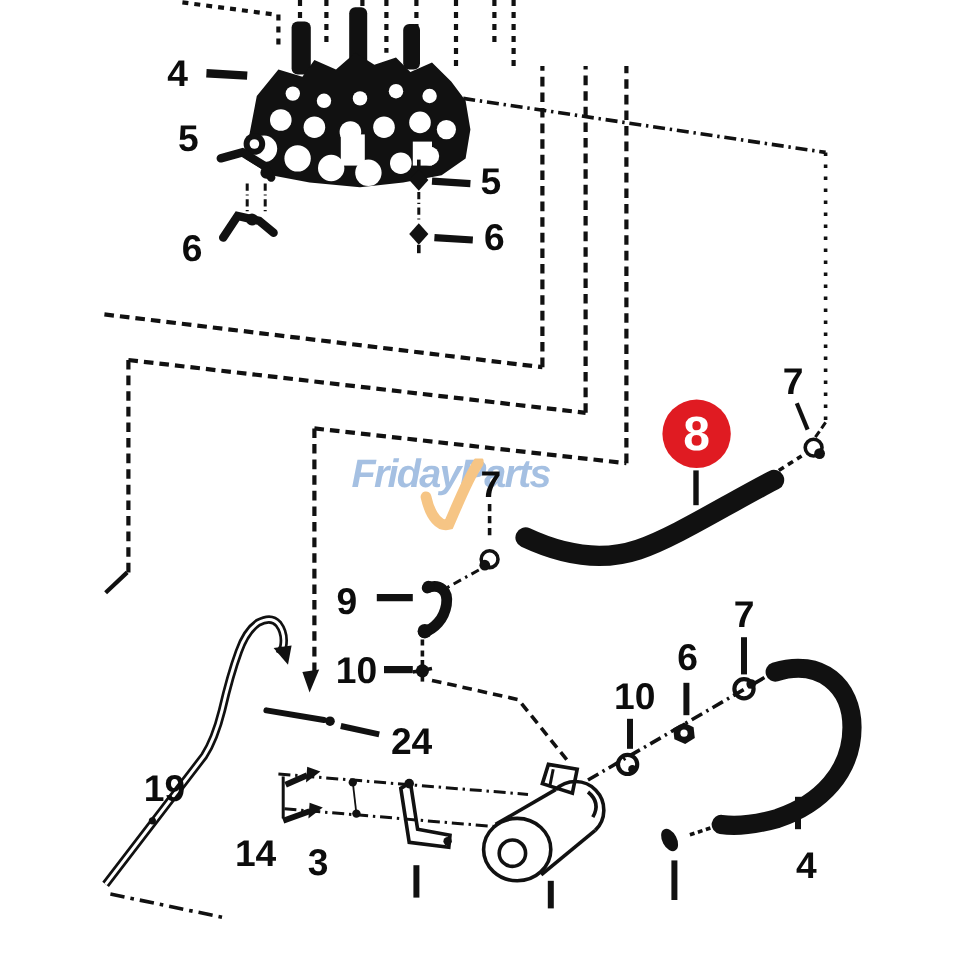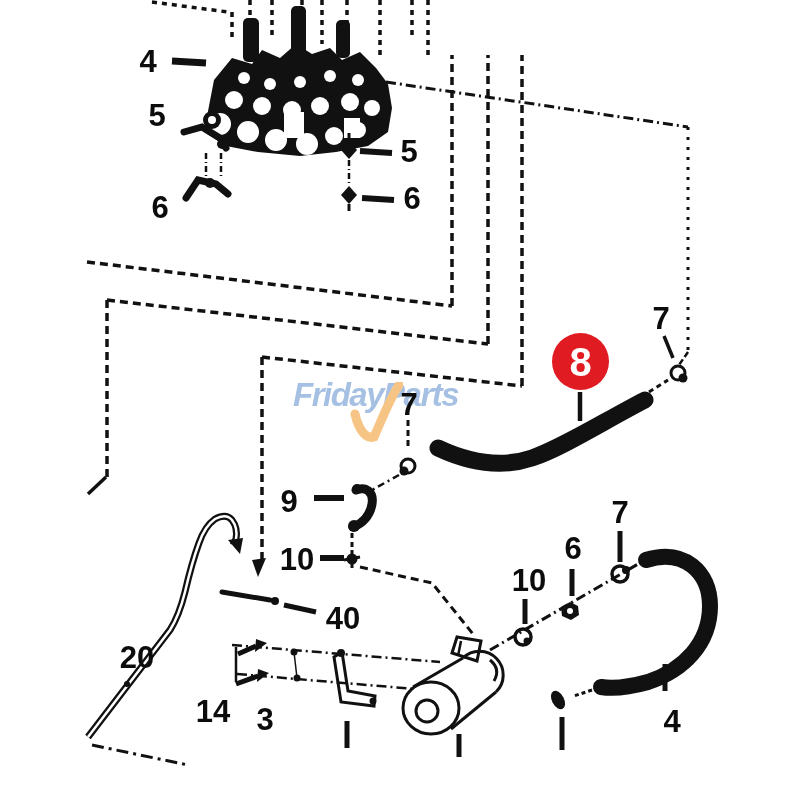--- a/index.html
+++ b/index.html
@@ -245,17 +245,17 @@
   <div class="plabel" style="left:412px;top:198px">6</div>
   <div class="plabel" style="left:661px;top:318px">7</div>
   <div class="plabel" style="left:409px;top:404px">7</div>
   <div class="plabel" style="left:620px;top:512px">7</div>
   <div class="plabel" style="left:289px;top:501px">9</div>
   <div class="plabel" style="left:297px;top:559px">10</div>
   <div class="plabel" style="left:529px;top:580px">10</div>
   <div class="plabel" style="left:573px;top:548px">6</div>
   <div class="plabel" style="left:672px;top:721px">4</div>
   <div class="plabel" style="left:213px;top:711px">14</div>
-  <div class="plabel" style="left:137px;top:657px">20</div>
-  <div class="plabel" style="left:343px;top:618px">40</div>
+  <div class="plabel" style="left:137px;top:657px">19</div>
+  <div class="plabel" style="left:343px;top:618px">24</div>
   <div class="plabel" style="left:265px;top:719px">3</div>
 
 </div>
 
 </body></html>

